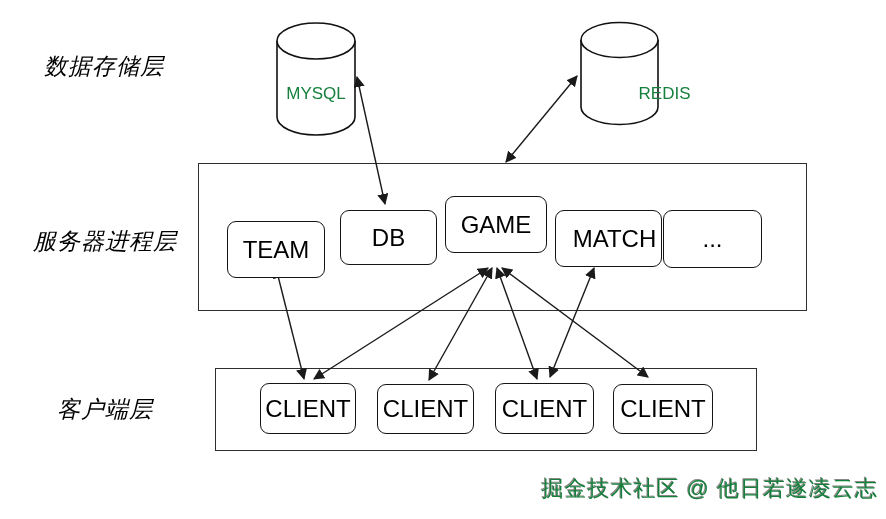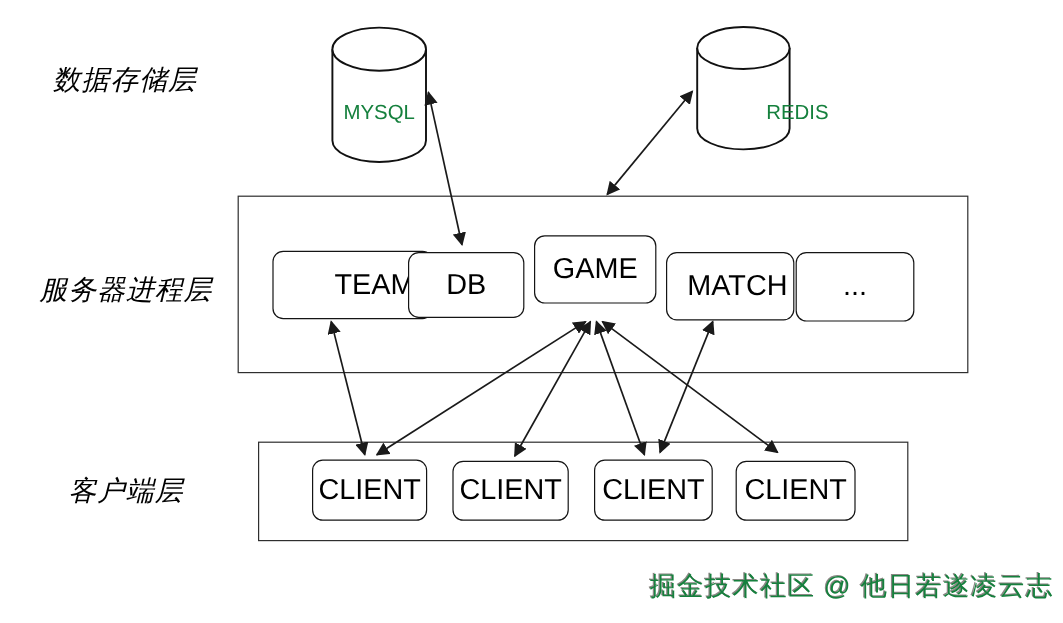--- a/index.html
+++ b/index.html
@@ -94,21 +94,21 @@
       <line class="arrow" x1="492" y1="268" x2="429" y2="380" marker-start="url(#arrow)" marker-end="url(#arrow)"></line>
       <line class="arrow" x1="497" y1="268" x2="537" y2="379" marker-start="url(#arrow)" marker-end="url(#arrow)"></line>
       <line class="arrow" x1="502" y1="268" x2="648" y2="377" marker-start="url(#arrow)" marker-end="url(#arrow)"></line>
       <line class="arrow" x1="594" y1="268" x2="550" y2="377" marker-start="url(#arrow)" marker-end="url(#arrow)"></line>
     </g>
   </svg>
 
   <div class="db-label" style="left:277px;top:84px;width:78px;">MYSQL</div>
   <div class="db-label" style="left:581px;top:84px;width:77px;margin-left:45px;">REDIS</div>
 
-  <div class="node" style="left:227px;top:209px;width:96px;height:55px;padding-left:36px;">TEAM</div>
+  <div class="node" style="left:227px;top:221px;width:96px;height:55px;">TEAM</div>
   <div class="node" style="left:340px;top:210px;width:95px;height:53px;">DB</div>
   <div class="node" style="left:445px;top:196px;width:100px;height:55px;">GAME</div>
   <div class="node" style="left:555px;top:210px;width:93px;height:55px;padding-left:12px;">MATCH</div>
   <div class="node" style="left:663px;top:210px;width:97px;height:56px;">...</div>
 
   <div class="node" style="left:260px;top:383px;width:94px;height:49px;">CLIENT</div>
   <div class="node" style="left:377px;top:384px;width:95px;height:48px;">CLIENT</div>
   <div class="node" style="left:495px;top:383px;width:97px;height:49px;">CLIENT</div>
   <div class="node" style="left:613px;top:384px;width:98px;height:48px;">CLIENT</div>
 

